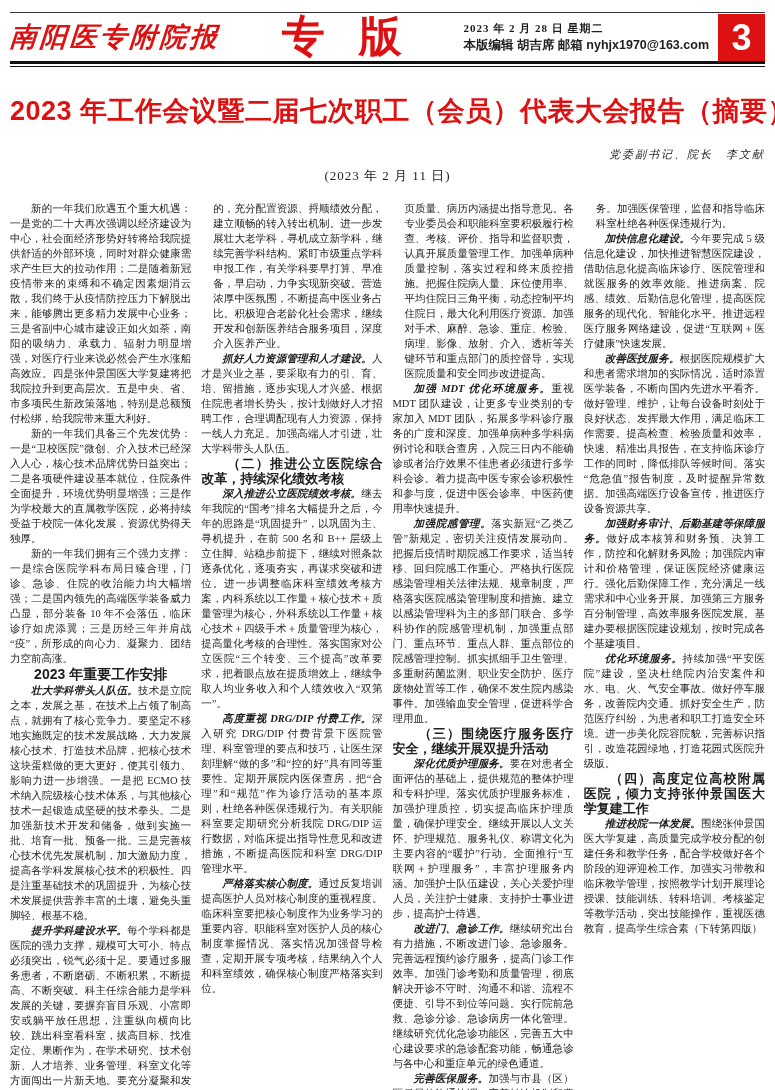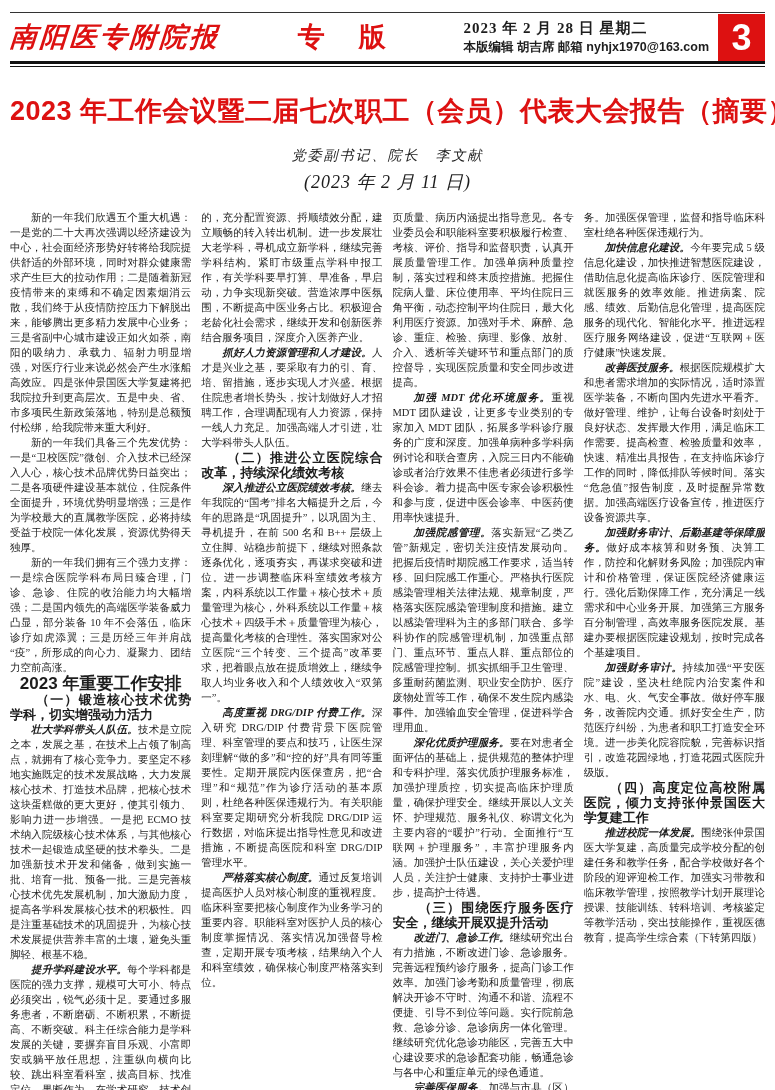--- a/index.html
+++ b/index.html
@@ -23,26 +23,26 @@
   .masthead{
     color:var(--red);
     font-family:"DejaVu Serif","Liberation Serif",serif;
     font-weight:bold;font-style:italic;
     font-size:27px;letter-spacing:3px;white-space:nowrap;
     transform:skewX(-4deg);
   }
   .edition{
     flex:1;text-align:center;color:var(--red);
     font-family:"Liberation Sans","DejaVu Sans",sans-serif;
-    font-weight:900;font-size:27px;letter-spacing:34px;
+    font-weight:900;font-size:43px;letter-spacing:34px;
     text-indent:34px;white-space:nowrap;
   }
   .date-block{white-space:nowrap;margin-right:56px;text-align:left;}
   .date-line{
-    font-weight:bold;font-size:15px;letter-spacing:1px;
+    font-weight:bold;font-size:11px;letter-spacing:1px;
     font-family:"Liberation Serif","DejaVu Serif",serif;
   }
   .editor-line{
     font-size:12.5px;margin-top:1px;font-weight:bold;
     font-family:"Liberation Sans","DejaVu Sans",sans-serif;
   }
   .page-badge{
     position:absolute;right:0;top:1px;width:47px;height:47px;
     background:var(--red);color:#fff;text-align:center;line-height:47px;
     font-family:"Liberation Sans","DejaVu Sans",sans-serif;
@@ -51,40 +51,40 @@
   .rule-thick{height:3px;background:#111;}
   .rule-thin{height:1px;background:#111;margin-top:2px;}
 
   
   .title{
     margin-top:26px;text-align:center;color:var(--red);
     font-family:"Liberation Sans","DejaVu Sans",sans-serif;
     font-weight:900;font-size:27px;white-space:nowrap;letter-spacing:0.5px;
   }
   .byline{
-    margin-top:16px;text-align:center;font-size:14px;font-style:italic;
+    margin-top:16px;text-align:right;font-size:11px;font-style:italic;
     letter-spacing:2px;
   }
   .article-date{
-    margin-top:5px;text-align:center;font-size:18px;letter-spacing:1px;font-style:italic;
+    margin-top:5px;text-align:center;font-size:13px;letter-spacing:1px;
   }
 
   
   .columns{
     display:flex;gap:10px;margin-top:16px;height:902px;overflow:hidden;
   }
   .col{
     flex:1;min-width:0;overflow:hidden;
     font-size:10.5px;line-height:15px;
     text-align:justify;text-justify:inter-ideograph;
   }
   .para{margin:0;text-indent:2em;}
-  .para.cont{text-indent:0;}
+  .para.cont{text-indent:0;margin-left:12px;}
   .para.h1{
-    text-indent:0;text-align:center;font-weight:bold;font-size:17px;
+    text-indent:0;text-align:center;font-weight:bold;font-size:14px;
     font-family:"Liberation Sans","DejaVu Sans",sans-serif;margin:1px 0;
   }
   .para.h2{
     font-weight:bold;font-size:13px;
     font-family:"Liberation Sans","DejaVu Sans",sans-serif;
   }
   .lead{font-weight:bold;font-style:italic;}
 </style>
 </head>
 <body>
@@ -109,45 +109,44 @@
   <h1 class="title">2023 年工作会议暨二届七次职工（会员）代表大会报告（摘要）</h1>
   <div class="byline">党委副书记、院长　李文献</div>
   <div class="article-date">(2023 年 2 月 11 日)</div>
 
   <div class="columns">
     <div class="col">
         <p class="para body">新的一年我们欣遇五个重大机遇：一是党的二十大再次强调以经济建设为中心，社会面经济形势好转将给我院提供舒适的外部环境，同时对群众健康需求产生巨大的拉动作用；二是随着新冠疫情带来的束缚和不确定因素烟消云散，我们终于从疫情防控压力下解脱出来，能够腾出更多精力发展中心业务；三是省副中心城市建设正如火如荼，南阳的吸纳力、承载力、辐射力明显增强，对医疗行业来说必然会产生水涨船高效应。四是张仲景国医大学复建将把我院拉升到更高层次。五是中央、省、市多项民生新政策落地，特别是总额预付松绑，给我院带来重大利好。</p>
         <p class="para body">新的一年我们具备三个先发优势：一是“卫校医院”微创、介入技术已经深入人心，核心技术品牌优势日益突出；二是各项硬件建设基本就位，住院条件全面提升，环境优势明显增强；三是作为学校最大的直属教学医院，必将持续受益于校院一体化发展，资源优势得天独厚。</p>
         <p class="para body">新的一年我们拥有三个强力支撑：一是综合医院学科布局日臻合理，门诊、急诊、住院的收治能力均大幅增强；二是国内领先的高端医学装备威力凸显，部分装备 10 年不会落伍，临床诊疗如虎添翼；三是历经三年并肩战“疫”，所形成的向心力、凝聚力、团结力空前高涨。</p>
         <p class="para h1">2023 年重要工作安排</p>
-        <p class="para h2">（一）锻造核心技术优势学科，切实增强动力活力</p>
         <p class="para body"><span class="lead">壮大学科带头人队伍。</span>技术是立院之本，发展之基，在技术上占领了制高点，就拥有了核心竞争力。要坚定不移地实施既定的技术发展战略，大力发展核心技术、打造技术品牌，把核心技术这块蛋糕做的更大更好，使其引领力、影响力进一步增强。一是把 ECMO 技术纳入院级核心技术体系，与其他核心技术一起锻造成坚硬的技术拳头。二是加强新技术开发和储备，做到实施一批、培育一批、预备一批。三是完善核心技术优先发展机制，加大激励力度，提高各学科发展核心技术的积极性。四是注重基础技术的巩固提升，为核心技术发展提供营养丰富的土壤，避免头重脚轻、根基不稳。</p>
         <p class="para body"><span class="lead">提升学科建设水平。</span>每个学科都是医院的强力支撑，规模可大可小、特点必须突出，锐气必须十足。要通过多服务患者，不断磨砺、不断积累，不断提高、不断突破。科主任综合能力是学科发展的关键，要摒弃盲目乐观、小富即安或躺平放任思想，注重纵向横向比较、跳出科室看科室，拔高目标、找准定位、果断作为，在学术研究、技术创新、人才培养、业务管理、科室文化等方面闯出一片新天地。要充分凝聚和发挥优势拳头学科力量，在省级医疗中心上打开新局面。加强重症医学科（单元）建设与管理，以提高急危重症救治能力为目</p>
       </div>
     <div class="col">
         <p class="para cont">的，充分配置资源、捋顺绩效分配，建立顺畅的转入转出机制。进一步发展壮大老学科，寻机成立新学科，继续完善学科结构。紧盯市级重点学科申报工作，有关学科要早打算、早准备，早启动，力争实现新突破。营造浓厚中医氛围，不断提高中医业务占比。积极迎合老龄化社会需求，继续开发和创新医养结合服务项目，深度介入医养产业。</p>
         <p class="para body"><span class="lead">抓好人力资源管理和人才建设。</span>人才是兴业之基，要采取有力的引、育、培、留措施，逐步实现人才兴盛。根据住院患者增长势头，按计划做好人才招聘工作，合理调配现有人力资源，保持一线人力充足。加强高端人才引进，壮大学科带头人队伍。</p>
         <p class="para h2">（二）推进公立医院综合改革，持续深化绩效考核</p>
         <p class="para body"><span class="lead">深入推进公立医院绩效考核。</span>继去年我院的“国考”排名大幅提升之后，今年的思路是“巩固提升”，以巩固为主、寻机提升，在前 500 名和 B++ 层级上立住脚、站稳步前提下，继续对照条款逐条优化，逐项夯实，再谋求突破和进位。进一步调整临床科室绩效考核方案，内科系统以工作量＋核心技术＋质量管理为核心，外科系统以工作量＋核心技术＋四级手术＋质量管理为核心，提高量化考核的合理性。落实国家对公立医院“三个转变、三个提高”改革要求，把着眼点放在提质增效上，继续争取人均业务收入和个人绩效收入“双第一”。</p>
         <p class="para body"><span class="lead">高度重视 DRG/DIP 付费工作。</span>深入研究 DRG/DIP 付费背景下医院管理、科室管理的要点和技巧，让医生深刻理解“做的多”和“控的好”具有同等重要性。定期开展院内医保查房，把“合理”和“规范”作为诊疗活动的基本原则，杜绝各种医保违规行为。有关职能科室要定期研究分析我院 DRG/DIP 运行数据，对临床提出指导性意见和改进措施，不断提高医院和科室 DRG/DIP 管理水平。</p>
         <p class="para body"><span class="lead">严格落实核心制度。</span>通过反复培训提高医护人员对核心制度的重视程度。临床科室要把核心制度作为业务学习的重要内容。职能科室对医护人员的核心制度掌握情况、落实情况加强督导检查，定期开展专项考核，结果纳入个人和科室绩效，确保核心制度严格落实到位。</p>
       </div>
     <div class="col">
         <p class="para cont">页质量、病历内涵提出指导意见。各专业委员会和职能科室要积极履行检查、考核、评价、指导和监督职责，认真开展质量管理工作。加强单病种质量控制，落实过程和终末质控措施。把握住院病人量、床位使用率、平均住院日三角平衡，动态控制平均住院日，最大化利用医疗资源。加强对手术、麻醉、急诊、重症、检验、病理、影像、放射、介入、透析等关键环节和重点部门的质控督导，实现医院质量和安全同步改进提高。</p>
         <p class="para body"><span class="lead">加强 MDT 优化环境服务。</span>重视 MDT 团队建设，让更多专业类别的专家加入 MDT 团队，拓展多学科诊疗服务的广度和深度。加强单病种多学科病例讨论和联合查房，入院三日内不能确诊或者治疗效果不佳患者必须进行多学科会诊。着力提高中医专家会诊积极性和参与度，促进中医会诊率、中医药使用率快速提升。</p>
         <p class="para body"><span class="lead">加强院感管理。</span>落实新冠“乙类乙管”新规定，密切关注疫情发展动向。把握后疫情时期院感工作要求，适当转移、回归院感工作重心。严格执行医院感染管理相关法律法规、规章制度，严格落实医院感染管理制度和措施。建立以感染管理科为主的多部门联合、多学科协作的院感管理机制，加强重点部门、重点环节、重点人群、重点部位的院感管理控制。抓实抓细手卫生管理、多重耐药菌监测、职业安全防护、医疗废物处置等工作，确保不发生院内感染事件。加强输血安全管理，促进科学合理用血。</p>
+        <p class="para h2">（三）围绕医疗服务医疗安全，继续开展双提升活动</p>
         <p class="para body"><span class="lead">深化优质护理服务。</span>要在对患者全面评估的基础上，提供规范的整体护理和专科护理。落实优质护理服务标准，加强护理质控，切实提高临床护理质量，确保护理安全。继续开展以人文关怀、护理规范、服务礼仪、称谓文化为主要内容的“暖护”行动。全面推行“互联网＋护理服务”，丰富护理服务内涵。加强护士队伍建设，关心关爱护理人员，关注护士健康、支持护士事业进步，提高护士待遇。</p>
-        <p class="para h2">（三）围绕医疗服务医疗安全，继续开展双提升活动</p>
         <p class="para body"><span class="lead">改进门、急诊工作。</span>继续研究出台有力措施，不断改进门诊、急诊服务。完善远程预约诊疗服务，提高门诊工作效率。加强门诊考勤和质量管理，彻底解决开诊不守时、沟通不和谐、流程不便捷、引导不到位等问题。实行院前急救、急诊分诊、急诊病房一体化管理。继续研究优化急诊功能区，完善五大中心建设要求的急诊配套功能，畅通急诊与各中心和重症单元的绿色通道。</p>
         <p class="para body"><span class="lead">完善医保服务。</span>加强与市县（区）医保局的沟通协调，完善转诊机制和费用直报机制。积极落实国家基本医疗保险、大病保险、补充保险报销政策，主动为大病患者寻求医疗救助，让贫困患者充分享受民生政策红利。简化支付和结算程序，为参保人员提供优质便捷服</p>
       </div>
     <div class="col">
         <p class="para cont">务。加强医保管理，监督和指导临床科室杜绝各种医保违规行为。</p>
         <p class="para body"><span class="lead">加快信息化建设。</span>今年要完成 5 级信息化建设，加快推进智慧医院建设，借助信息化提高临床诊疗、医院管理和就医服务的效率效能。推进病案、院感、绩效、后勤信息化管理，提高医院服务的现代化、智能化水平。推进远程医疗服务网络建设，促进“互联网＋医疗健康”快速发展。</p>
         <p class="para body"><span class="lead">改善医技服务。</span>根据医院规模扩大和患者需求增加的实际情况，适时添置医学装备，不断向国内先进水平看齐。做好管理、维护，让每台设备时刻处于良好状态、发挥最大作用，满足临床工作需要。提高检查、检验质量和效率，快速、精准出具报告，在支持临床诊疗工作的同时，降低排队等候时间。落实“危急值”报告制度，及时提醒异常数据。加强高端医疗设备宣传，推进医疗设备资源共享。</p>
         <p class="para body"><span class="lead">加强财务审计、后勤基建等保障服务。</span>做好成本核算和财务预、决算工作，防控和化解财务风险；加强院内审计和价格管理，保证医院经济健康运行。强化后勤保障工作，充分满足一线需求和中心业务开展。加强第三方服务百分制管理，高效率服务医院发展。基建办要根据医院建设规划，按时完成各个基建项目。</p>
-        <p class="para body"><span class="lead">加强财务审计。</span>持续加强“平安医院”建设，坚决杜绝院内治安案件和水、电、火、气安全事故。做好停车服务，改善院内交通。抓好安全生产，防范医疗纠纷，为患者和职工打造安全环境。进一步美化院容院貌，完善标识指引，改造花园绿地，打造花园式医院升级版。</p>
+        <p class="para body"><span class="lead">优化环境服务。</span>持续加强“平安医院”建设，坚决杜绝院内治安案件和水、电、火、气安全事故。做好停车服务，改善院内交通。抓好安全生产，防范医疗纠纷，为患者和职工打造安全环境。进一步美化院容院貌，完善标识指引，改造花园绿地，打造花园式医院升级版。</p>
         <p class="para h2">（四）高度定位高校附属医院，倾力支持张仲景国医大学复建工作</p>
         <p class="para body"><span class="lead">推进校院一体发展。</span>围绕张仲景国医大学复建，高质量完成学校分配的创建任务和教学任务，配合学校做好各个阶段的迎评迎检工作。加强实习带教和临床教学管理，按照教学计划开展理论授课、技能训练、转科培训、考核鉴定等教学活动，突出技能操作，重视医德教育，提高学生综合素（下转第四版）</p>
       </div>
   </div>
 
 </div>
 
 </body></html>

